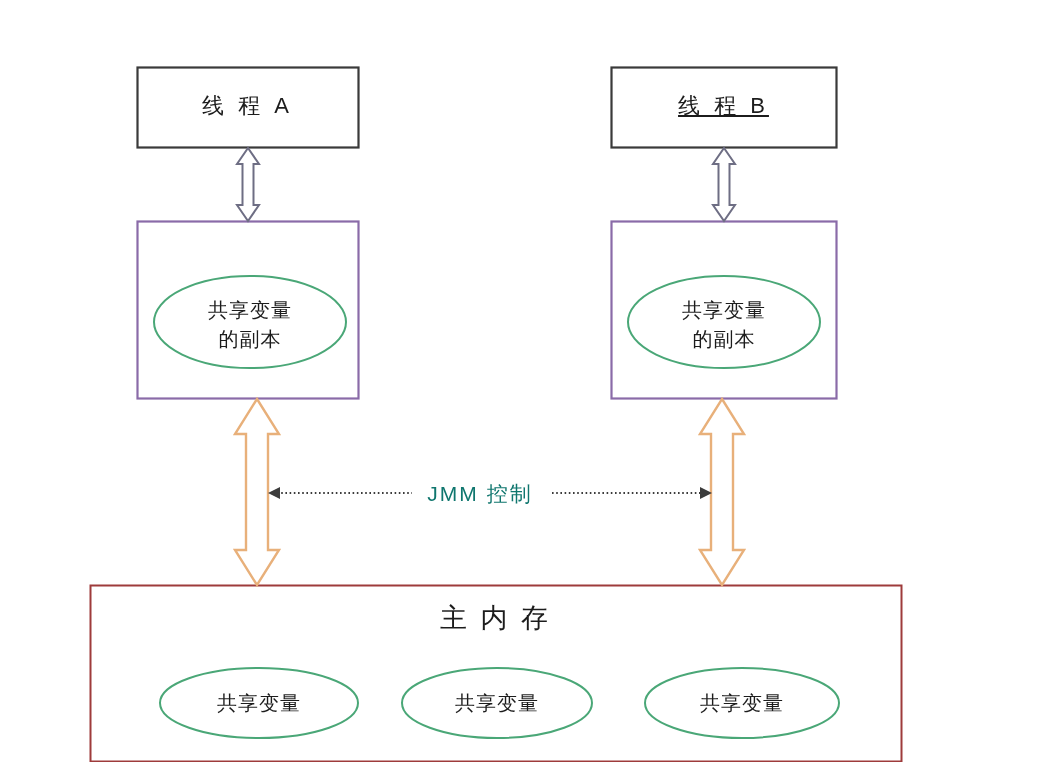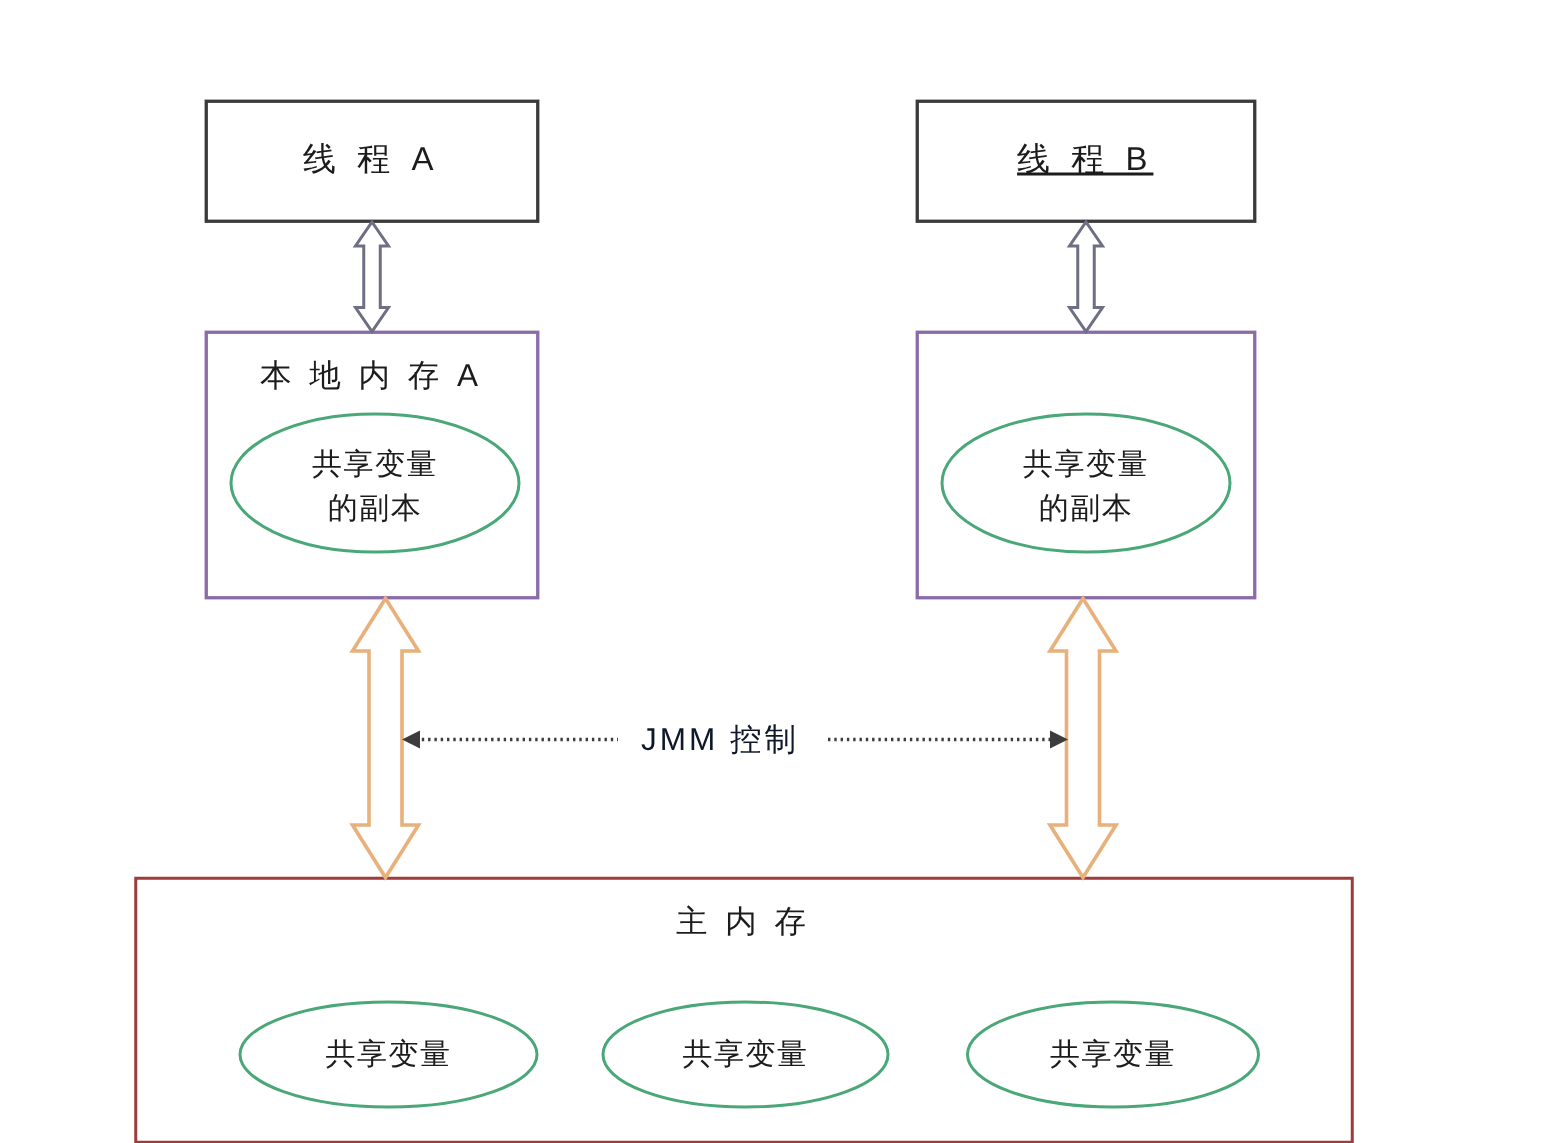--- a/index.html
+++ b/index.html
@@ -51,28 +51,28 @@
     letter-spacing: 1px;
     color: #1c1c1c;
   }
   .ellipse-label-2 {
     font-size: 20px;
     letter-spacing: 1px;
     color: #1c1c1c;
     line-height: 1.45;
   }
   .mainmem-label {
-    font-size: 21px;
+    font-size: 27px;
     letter-spacing: 3px;
     color: #1c1c1c;
   }
   .jmm-label {
     font-size: 21px;
     letter-spacing: 2px;
-    color: #0f172a;
+    color: #0f766e;
   }
 </style>
 </head>
 <body>
 
 <div id="canvas">
 
   <svg id="svg-layer" viewBox="0 0 1042 762">
 
     <rect x="137.5" y="67.5" width="221" height="80" fill="#ffffff" stroke="#3a3a3a" stroke-width="2.2"></rect>
@@ -141,21 +141,20 @@
     <polygon points="268,493 280,487 280,499" fill="#3c3c3c"></polygon>
     <line x1="552" y1="493" x2="702" y2="493" stroke="#3c3c3c" stroke-width="2.2" stroke-dasharray="1.6 2.6"></line>
     <polygon points="712,493 700,487 700,499" fill="#3c3c3c"></polygon>
 
   </svg>
 
   <div class="node-label thread-label" style="left:137px; top:92px; width:221px;">线 程 A</div>
 
   <div class="node-label thread-label" style="left:611px; top:92px; width:225px;text-decoration:underline;">线 程 B</div>
 
-  <div class="node-label localmem-label" style="left:137px; top:238px; width:221px;">本 地 内 存 A</div>
 
 
   <div class="node-label ellipse-label-2" style="left:154px; top:296px; width:192px;">共享变量</div>
   <div class="node-label ellipse-label-2" style="left:154px; top:325px; width:192px;">的副本</div>
 
   <div class="node-label ellipse-label-2" style="left:628px; top:296px; width:192px;">共享变量</div>
   <div class="node-label ellipse-label-2" style="left:628px; top:325px; width:192px;">的副本</div>
 
   <div class="node-label jmm-label" style="left:380px; top:481px; width:200px;">JMM 控制</div>
 

